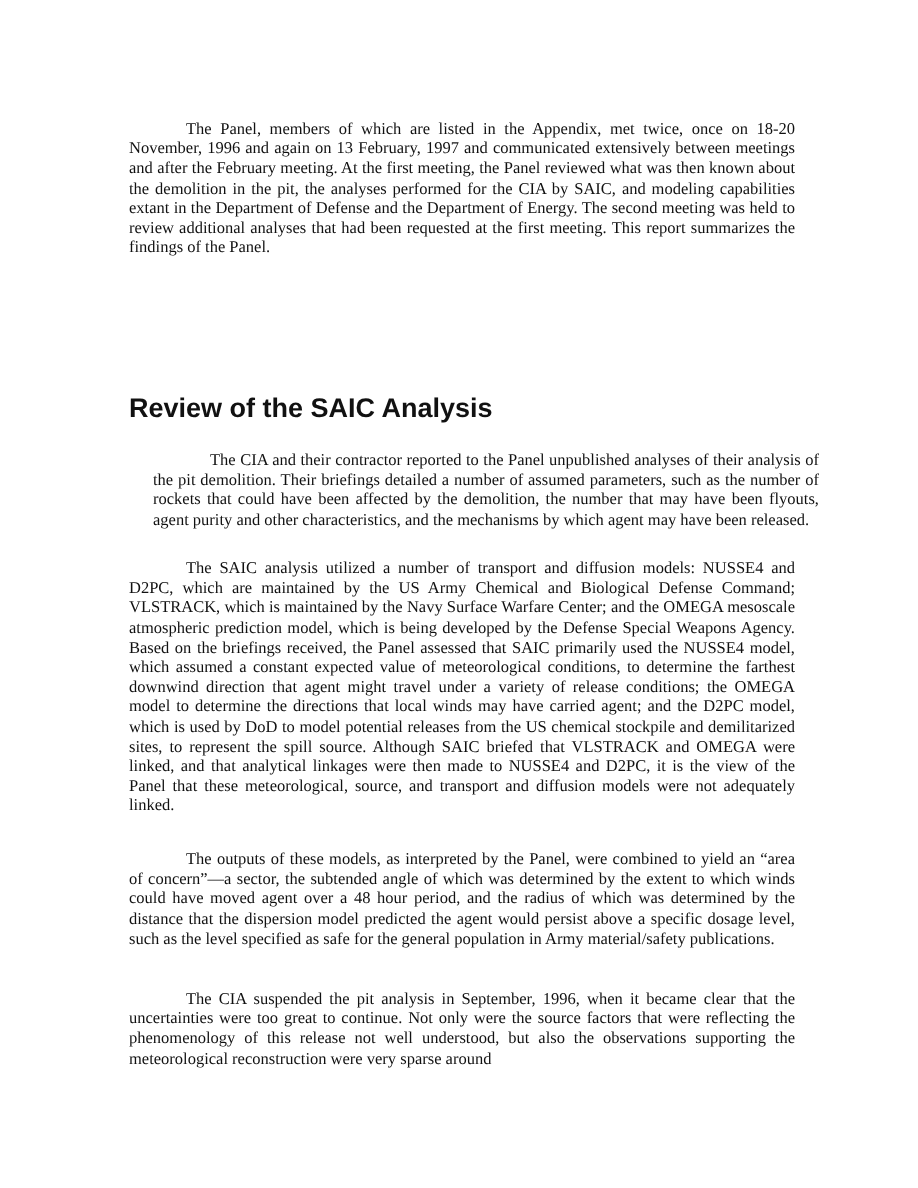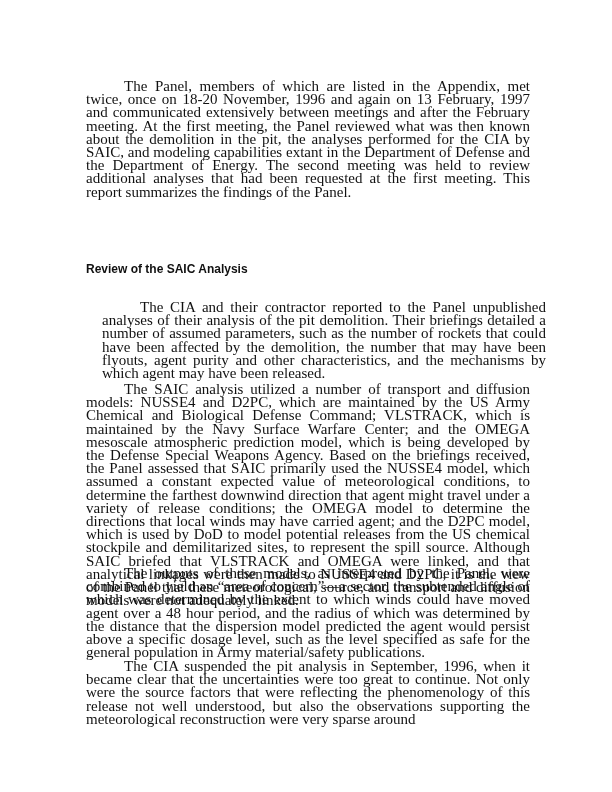--- a/index.html
+++ b/index.html
@@ -1,26 +1,26 @@
 <!DOCTYPE html>
 <html><head>
 <meta charset="utf-8">
 <style>
   html, body { margin: 0; padding: 0; background: #ffffff; }
   body { width: 612px; height: 792px; position: relative; overflow: hidden;
          font-family: "Liberation Serif", serif; color: #111; }
   .page { position: absolute; left: 86px; top: 80px; width: 444px; }
-  p.para { margin: 0; font-size: 15px; line-height: 13.2px; text-align: justify;
+  p.para { margin: 0; font-size: 11px; line-height: 13.2px; text-align: justify;
            text-indent: 38px; }
   h2.section { font-family: "Liberation Sans", sans-serif; font-weight: bold;
-               font-size: 12px; margin: 0; position: absolute; left: 0; }
+               font-size: 18px; margin: 0; position: absolute; left: 0; }
   .p1 { position: absolute; top: 0; left: 0; width: 444px; }
   .h  { top: 182px; }
   .p2 { position: absolute; top: 221px; left: 16px; width: 444px; }
-  .p3 { position: absolute; top: 303px; left: 0; width: 444px; }
+  .p3 { position: absolute; top: 293px; left: 0; width: 444px; }
   .p4 { position: absolute; top: 487px; left: 0; width: 444px; font-family: Liberation Serif, serif; }
   .p5 { position: absolute; top: 580px; left: 0; width: 444px; }
 </style>
 </head>
 <body>
 
 <div class="page">
   <p class="para p1">The Panel, members of which are listed in the Appendix, met twice, once on 18-20 November, 1996 and again on 13 February, 1997 and communicated extensively between meetings and after the February meeting. At the first meeting, the Panel reviewed what was then known about the demolition in the pit, the analyses performed for the CIA by SAIC, and modeling capabilities extant in the Department of Defense and the Department of Energy. The second meeting was held to review additional analyses that had been requested at the first meeting. This report summarizes the findings of the Panel.</p>
   <h2 class="section h">Review of the SAIC Analysis</h2>
   <p class="para p2">The CIA and their contractor reported to the Panel unpublished analyses of their analysis of the pit demolition. Their briefings detailed a number of assumed parameters, such as the number of rockets that could have been affected by the demolition, the number that may have been flyouts, agent purity and other characteristics, and the mechanisms by which agent may have been released.</p>

